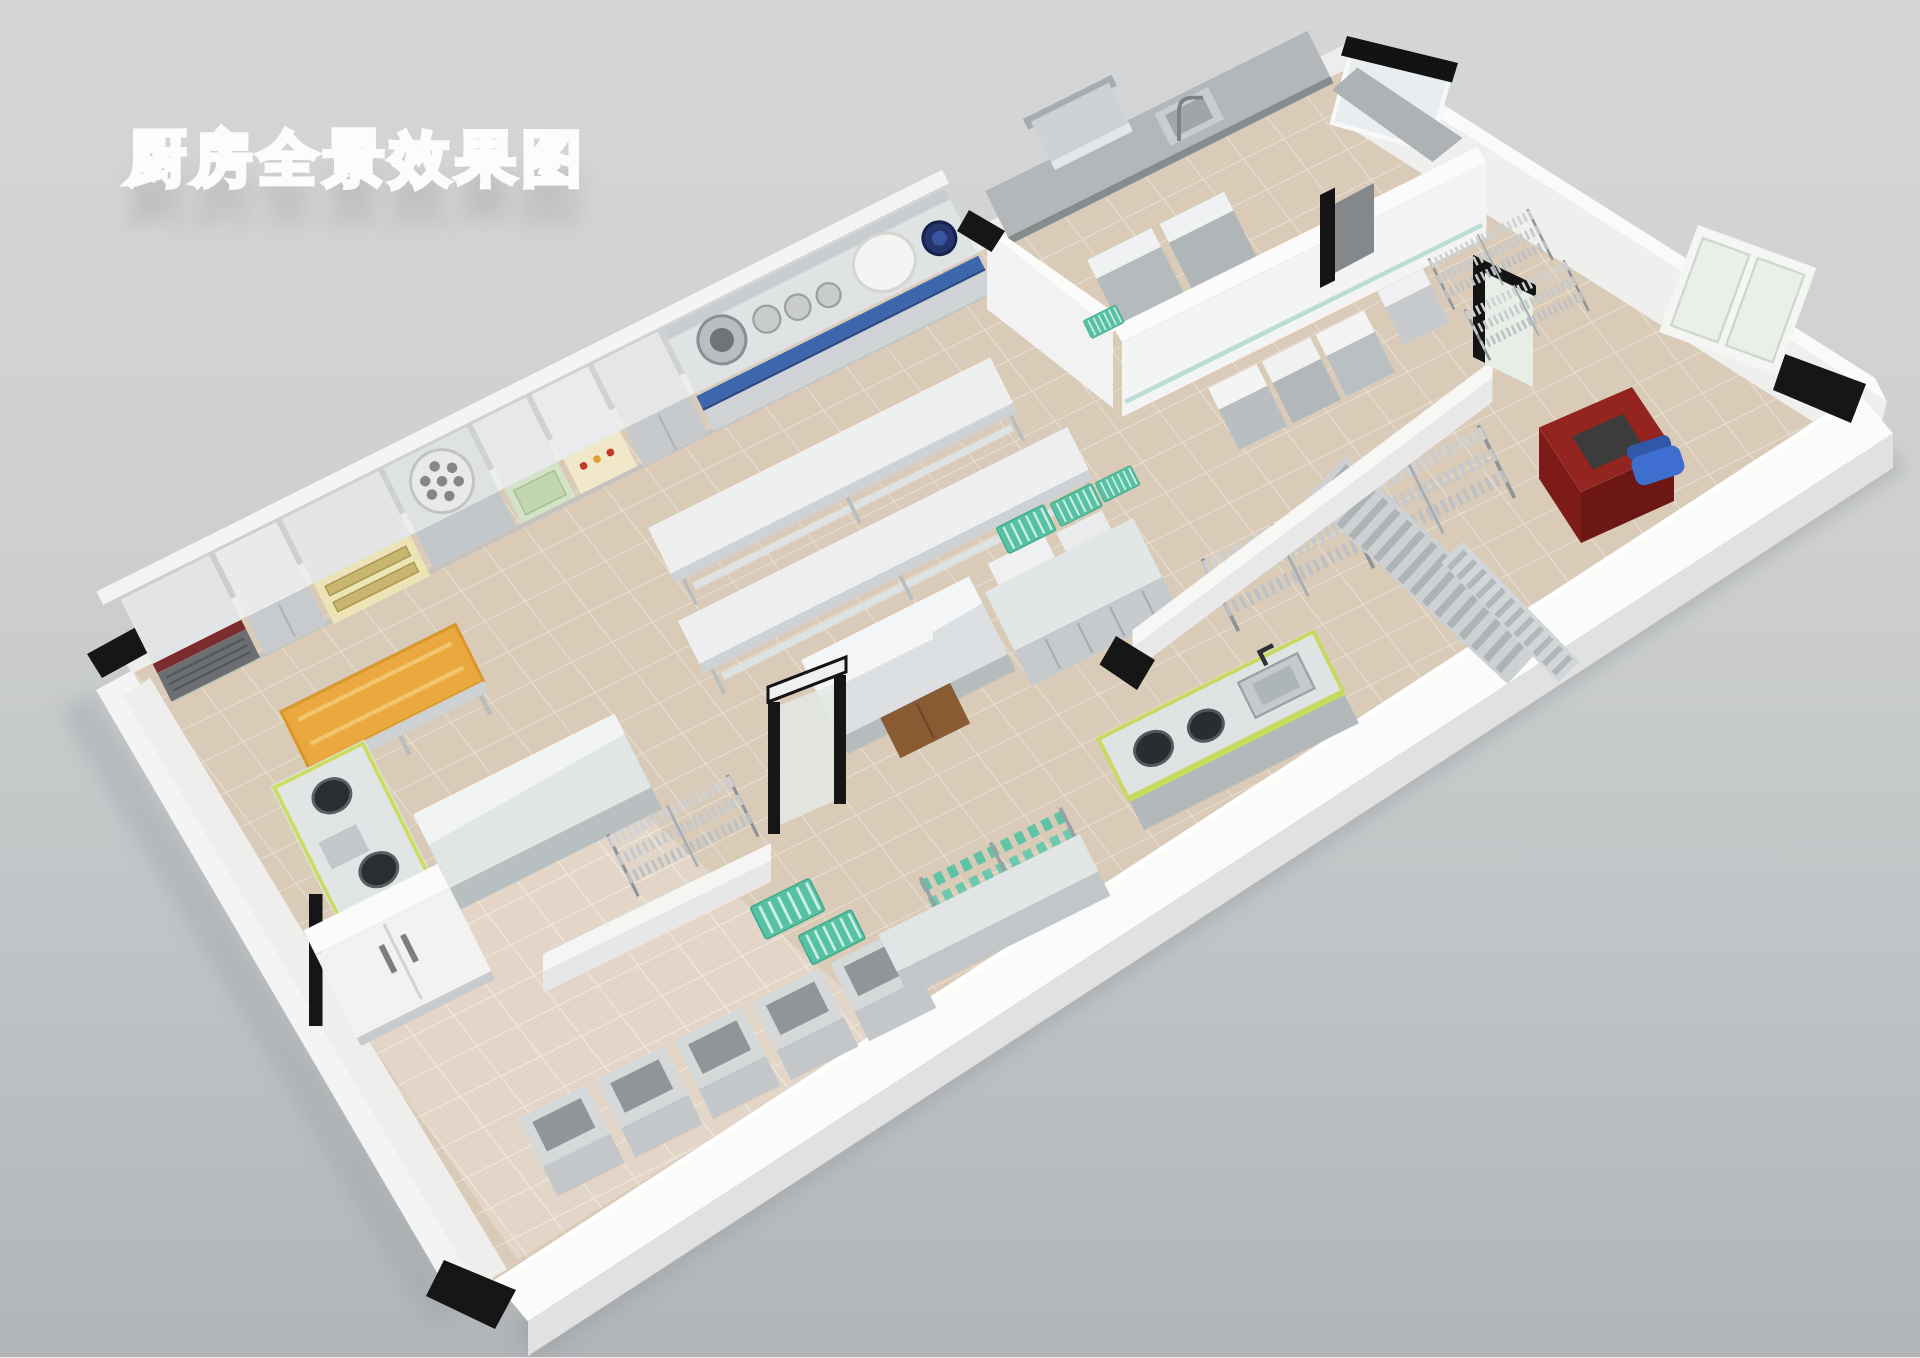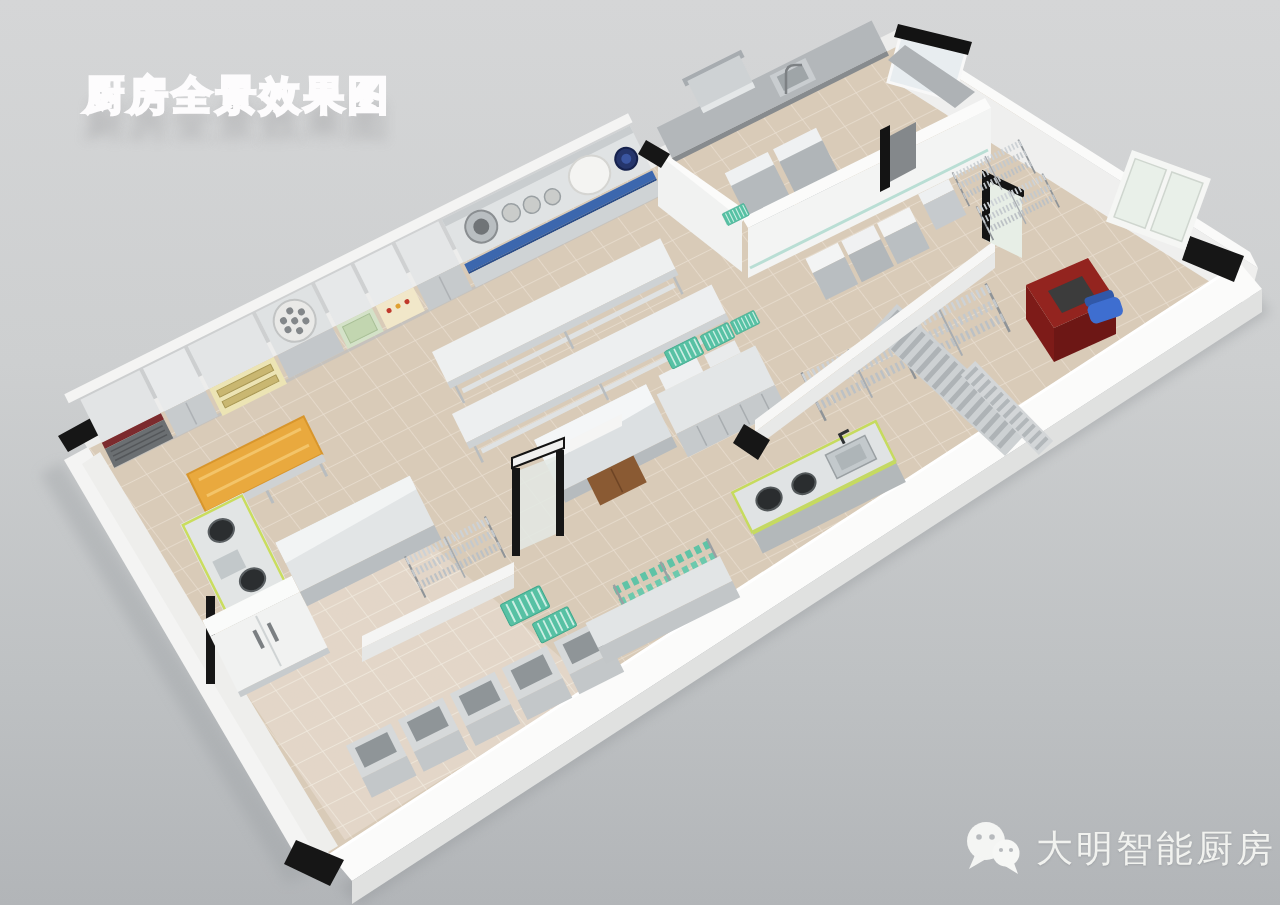--- a/index.html
+++ b/index.html
@@ -1,21 +1,21 @@
 <!DOCTYPE html>
 <html><head>
 <meta charset="utf-8">
 <style>
   html,body{margin:0;padding:0;}
   body{width:1280px;height:905px;overflow:hidden;font-family:"Liberation Sans",sans-serif;}
   .canvas{position:relative;width:1280px;height:905px;
     background:linear-gradient(180deg,#d5d6d7 0%,#cdcfd0 40%,#bec1c3 75%,#b2b5b8 100%);}
   svg.scene{position:absolute;left:0;top:0;}
   .title{
-    position:absolute;left:84px;top:68px;
+    position:absolute;left:84px;top:78px;
     font-size:40px;font-weight:bold;letter-spacing:4px;
     color:#d6d2d4;
     -webkit-text-stroke:3px #fdfcfd;
     text-shadow:0 26px 12px rgba(150,150,152,.45);
     user-select:none;
   }
   .watermark{
     position:absolute;left:962px;top:820px;display:flex;align-items:center;gap:10px;
   }
   .watermark .wm-text{
@@ -367,27 +367,14 @@
   <use href="#mat" transform="translate(700,336) rotate(-26.5) scale(0.7)"></use>
   <use href="#mat" transform="translate(730,322) rotate(-26.5) scale(0.6)"></use>
   <use href="#mat" transform="translate(500,605) rotate(-26.5)"></use>
   <use href="#mat" transform="translate(532,624) rotate(-26.5) scale(0.9)"></use>
 </g>
 
 </svg>
 
 <div class="title">厨房全景效果图</div>
 
-<div class="watermark">
-  <svg width="64" height="58" viewBox="0 0 64 58">
-    <circle cx="24" cy="21" r="19" fill="#f4f5f3"></circle>
-    <polygon points="13,35 7,49 24,39" fill="#f4f5f3"></polygon>
-    <circle cx="17" cy="17" r="2.8" fill="#b7babd"></circle>
-    <circle cx="30" cy="17" r="2.8" fill="#b7babd"></circle>
-    <circle cx="44" cy="33" r="13.5" fill="#f6f7f5"></circle>
-    <polygon points="52,43 56,54 43,46" fill="#f6f7f5"></polygon>
-    <circle cx="39" cy="30" r="2.1" fill="#b7babd"></circle>
-    <circle cx="49" cy="30" r="2.1" fill="#b7babd"></circle>
-  </svg>
-  <span class="wm-text">大明智能厨房</span>
+
 </div>
 
-</div>
-
 </body></html>

